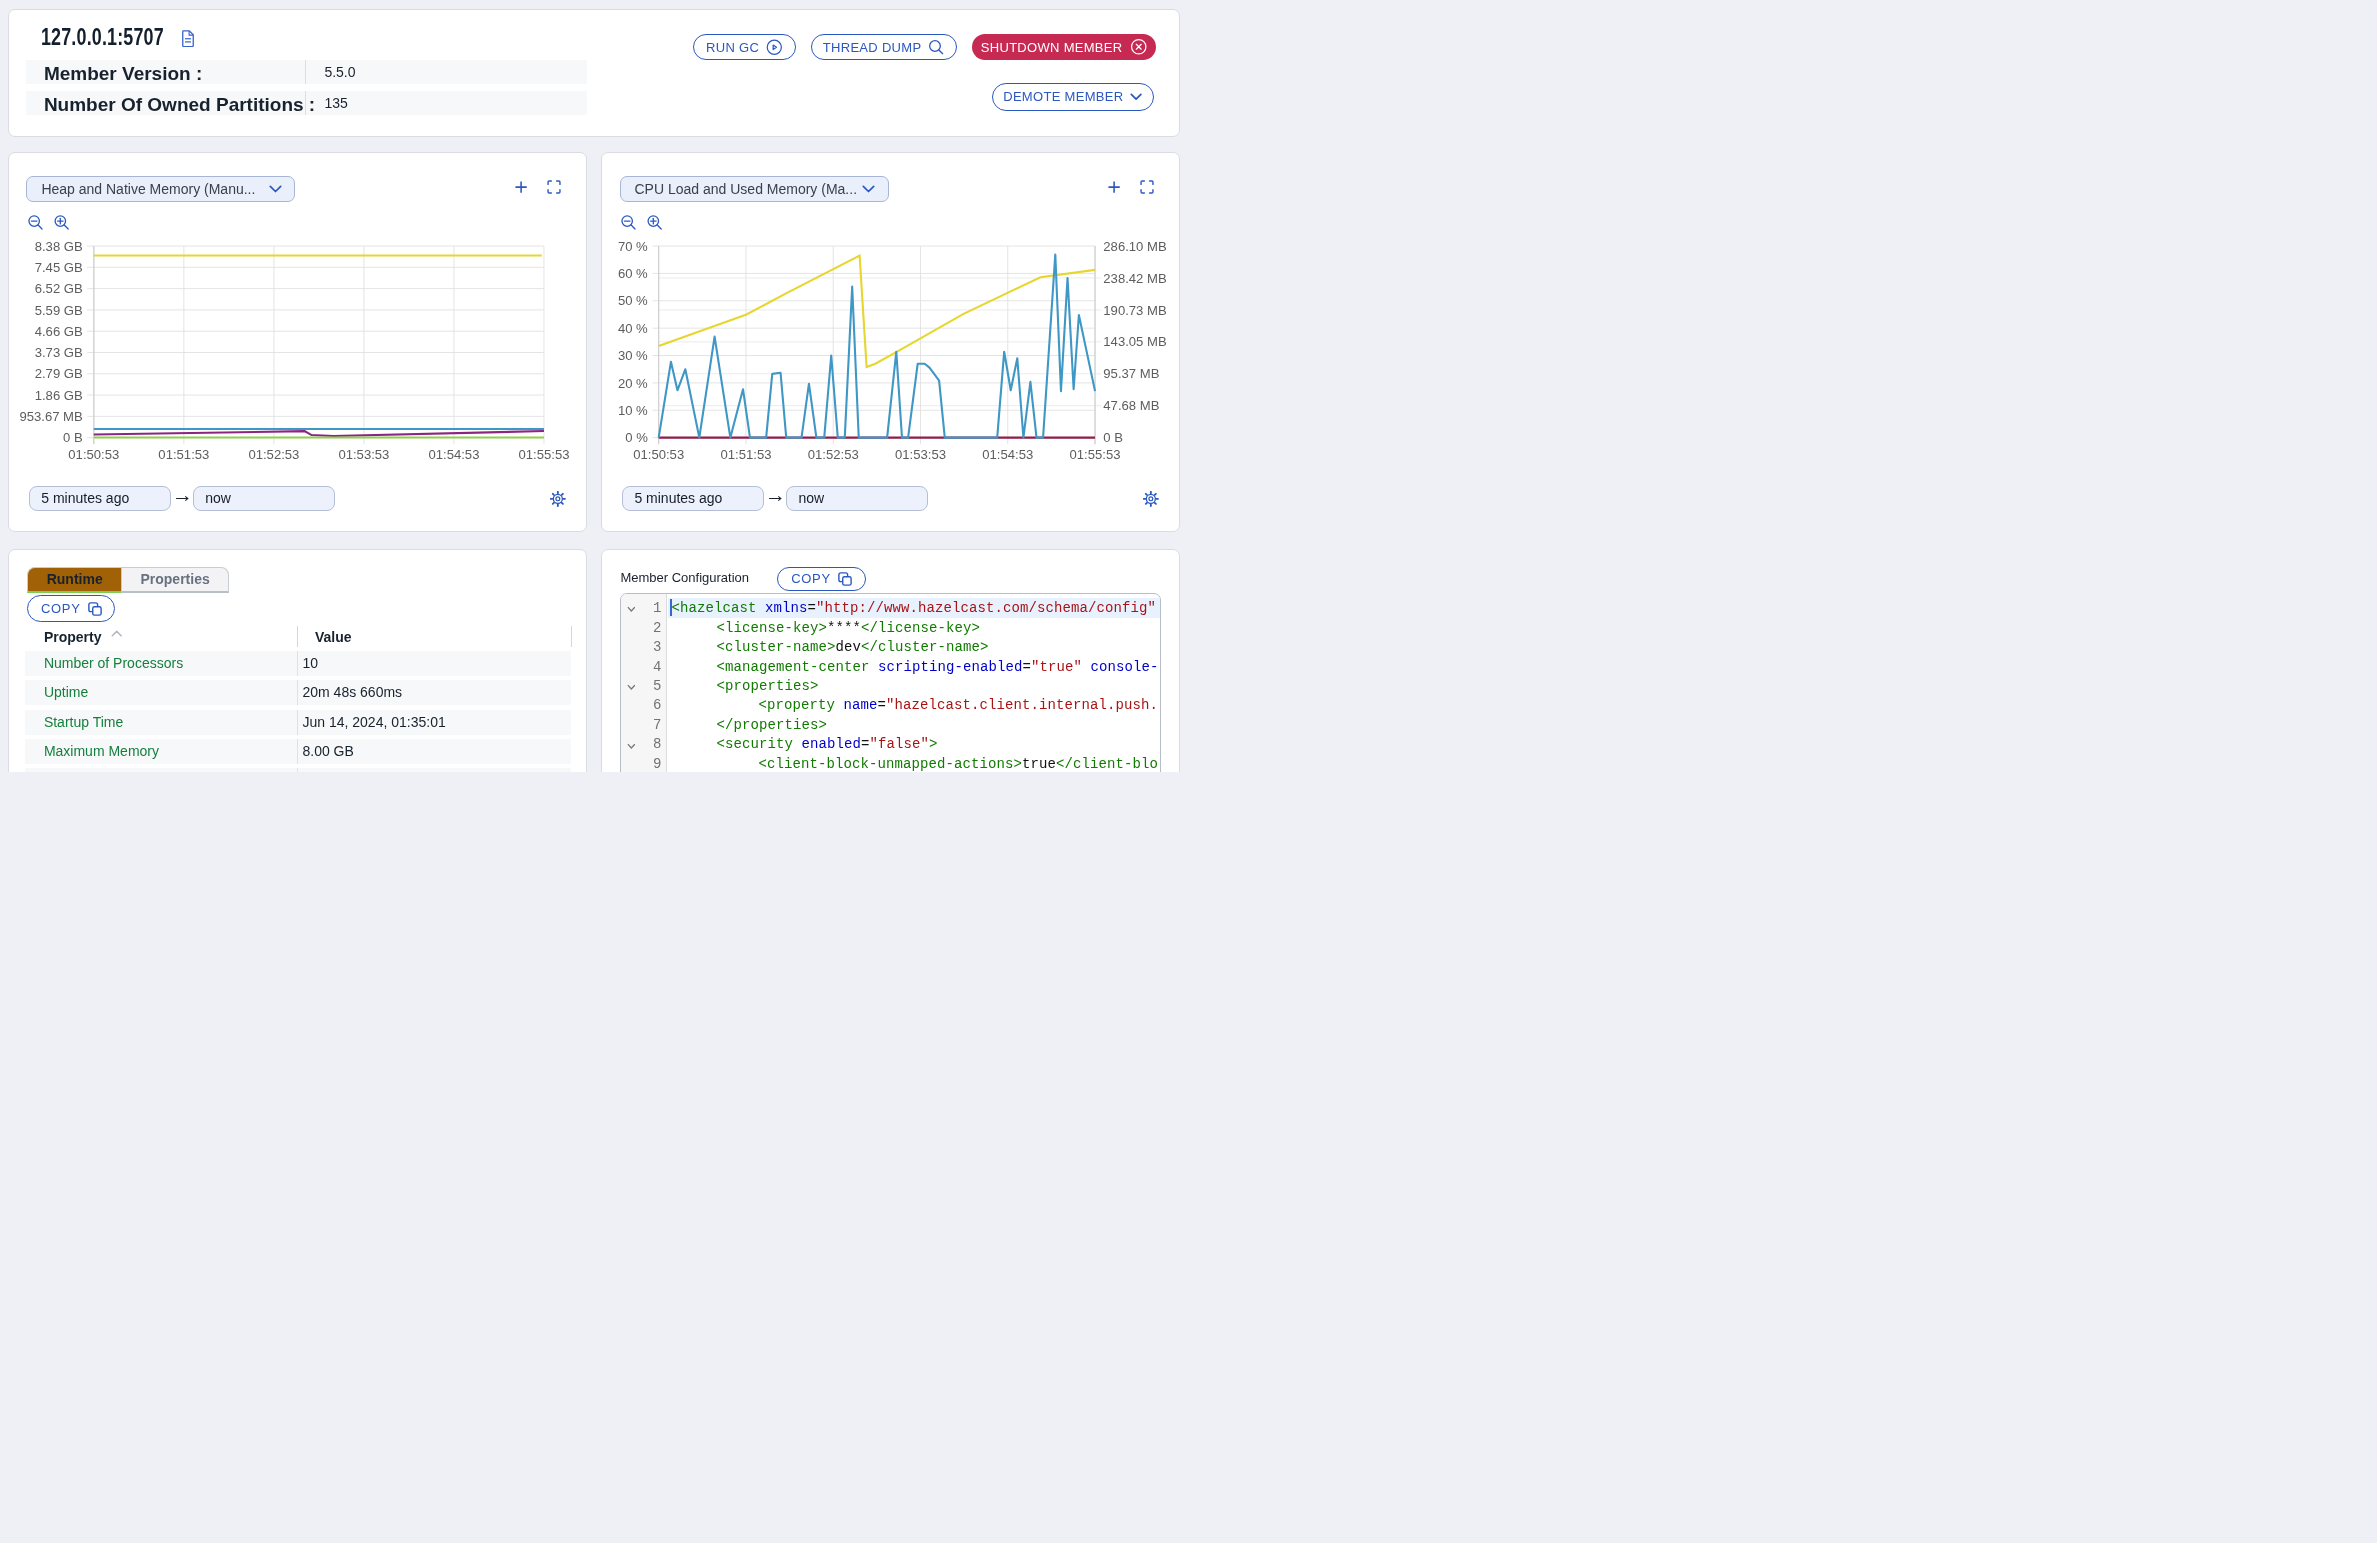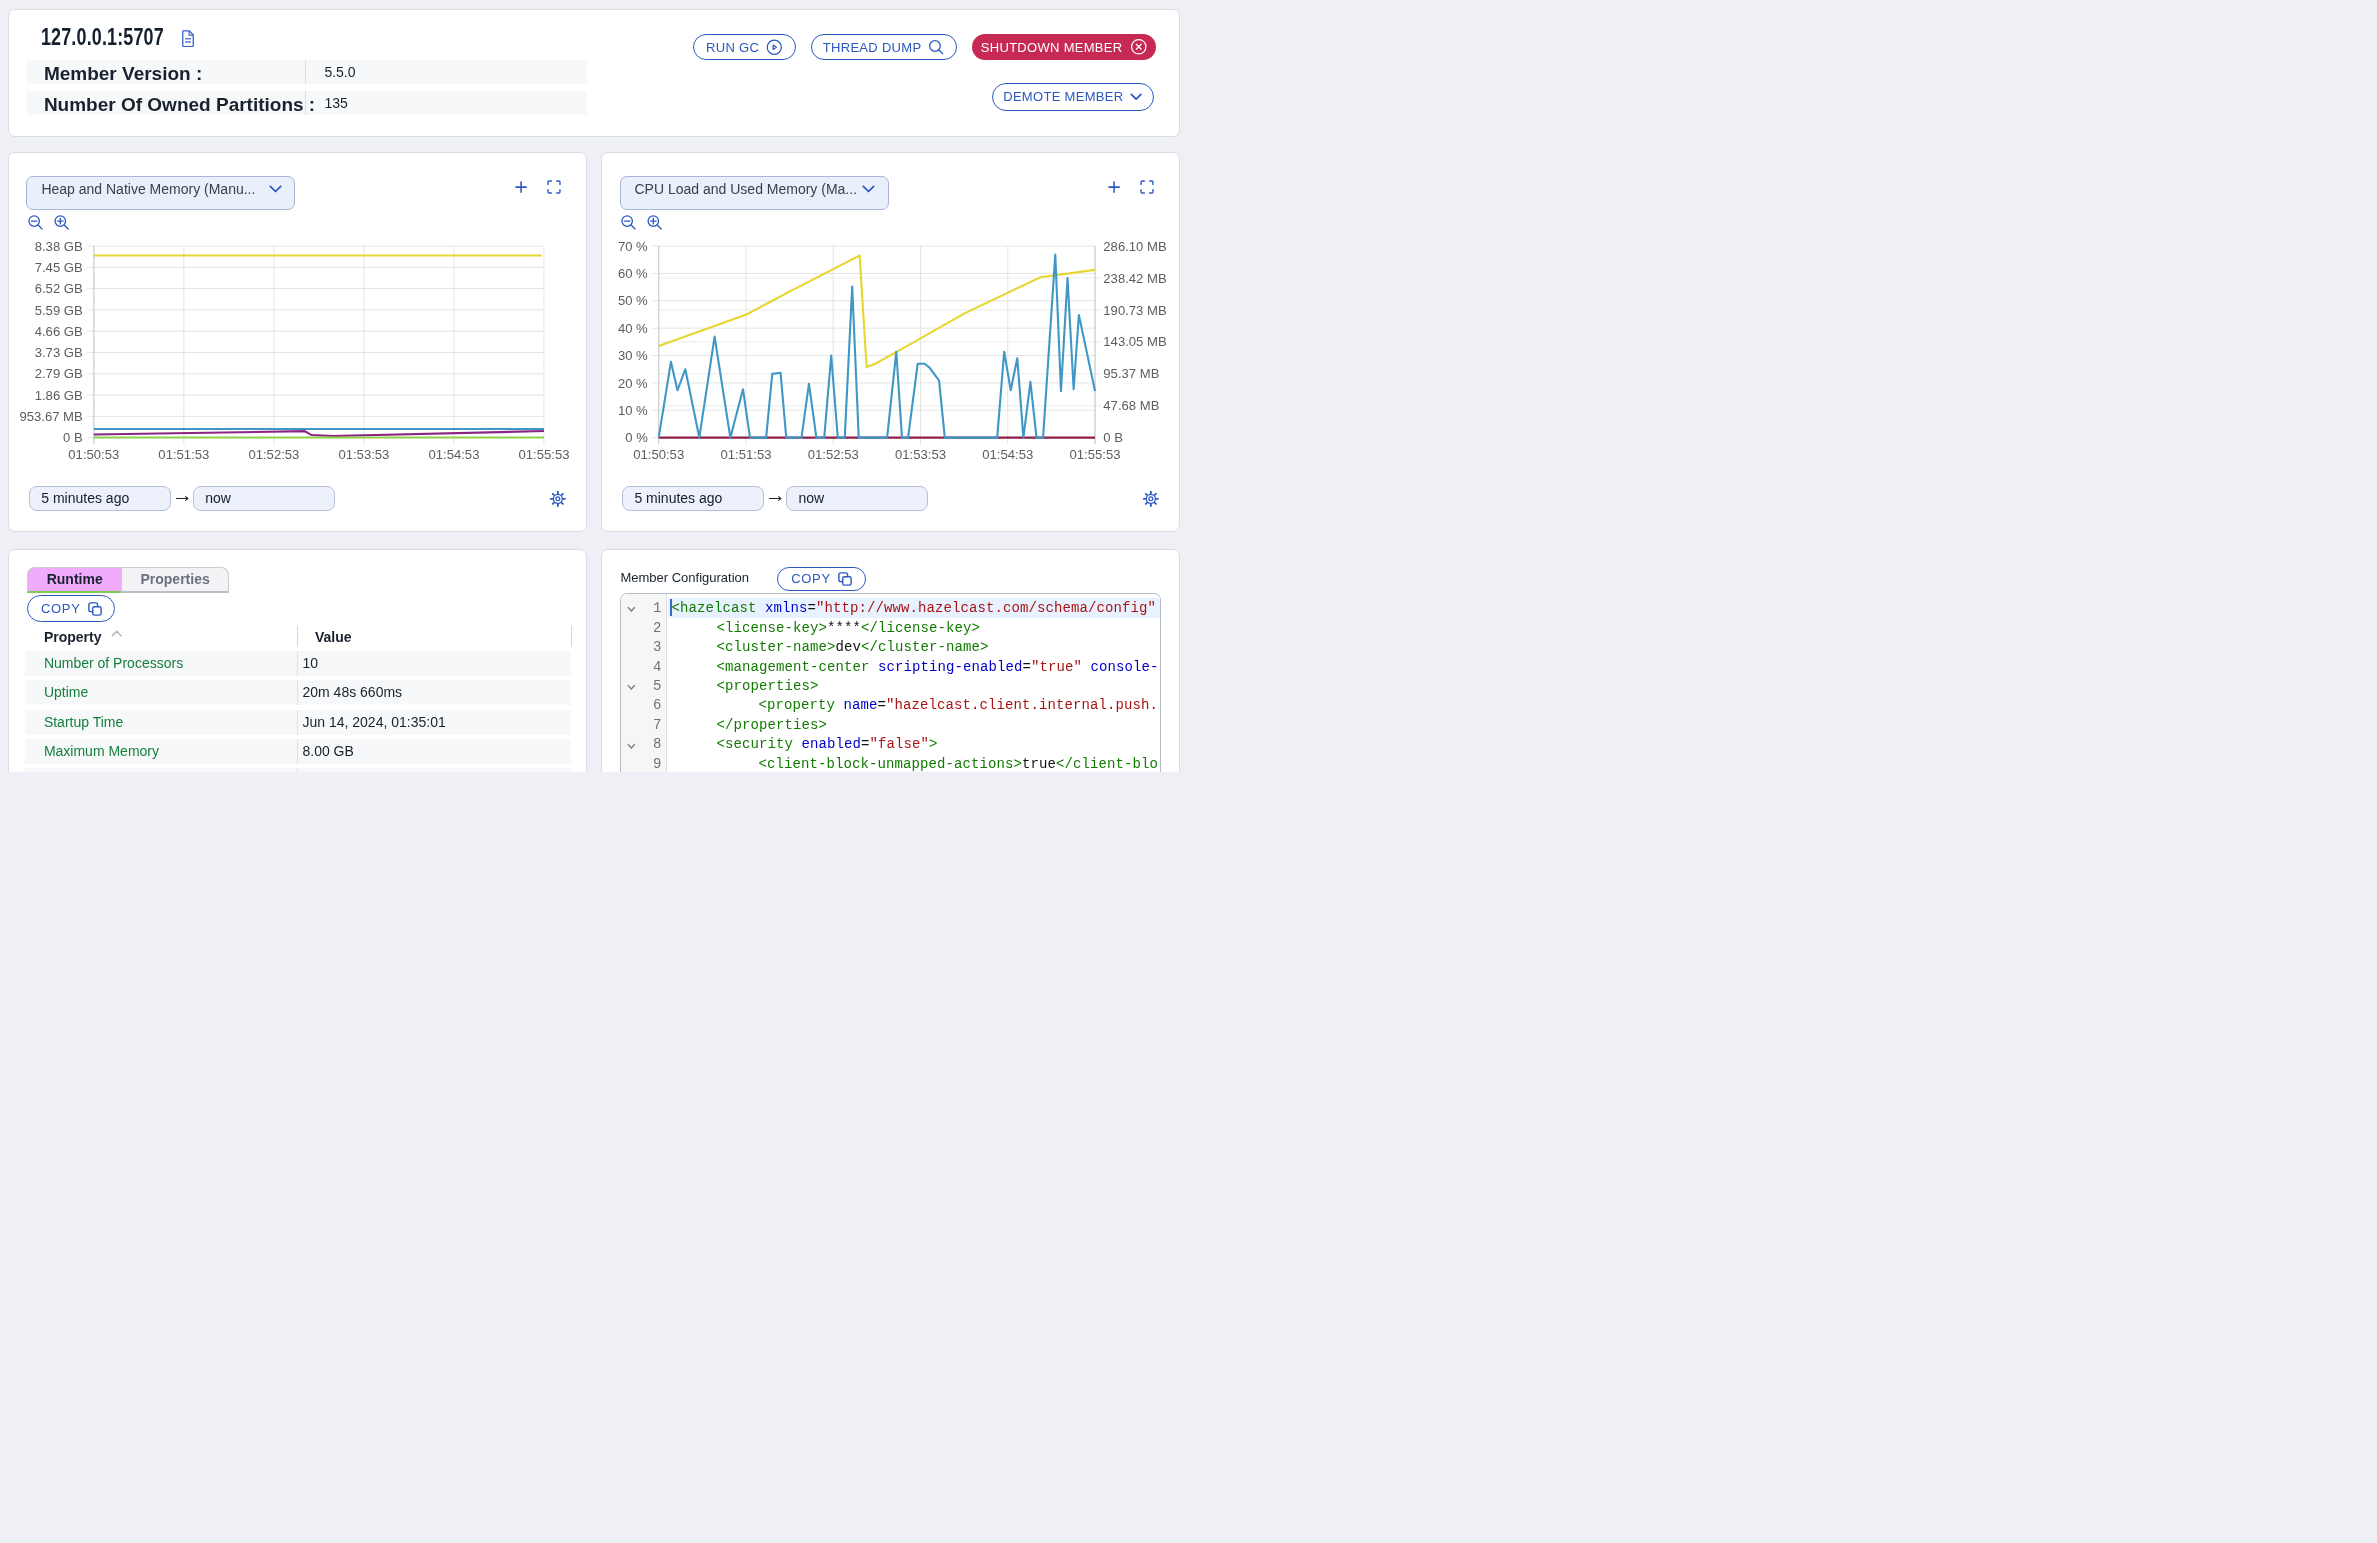--- a/index.html
+++ b/index.html
@@ -24,36 +24,36 @@
 .btn { position:absolute; display:flex; align-items:center; justify-content:center; gap:7px;
   height:26px; border-radius:13px; font-size:13px; letter-spacing:0.3px; font-weight:500; }
 .btn.outline { border:1.1px solid #2b58c0; color:#2b58c0; background:#fff; }
 .btn.red { background:#c62a52; color:#fff; border:none; }
 .rungc { left:684px; top:24.5px; width:103px; }
 .tdump { left:802px; top:24.5px; width:146px; }
 .sdown { left:963px; top:24.5px; width:184px; }
 .demote { left:983px; top:73px; width:162px; height:28px; border-radius:14px; }
 
 
-.dd { position:absolute; left:17.5px; top:23px; width:269px; height:34px; background:#e9effb;
+.dd { position:absolute; left:17.5px; top:23px; width:269px; height:26px; background:#e9effb;
   border:0.9px solid #a8b5d6; border-radius:7px; }
 .dd .txt { position:absolute; left:14px; top:4.4px; font-size:14px; color:#3b4148; }
 .dd svg { position:absolute; right:12.2px; top:7.9px; }
 .hicons { position:absolute; top:27px; }
 .zoomicons { position:absolute; left:19px; top:62px; }
 .tfield { position:absolute; top:333px; width:142px; height:24.5px; background:#edf1fc;
   border:0.9px solid #b4bed7; border-radius:7.9px; font-size:14px; color:#141e29; line-height:23px; padding-left:11.4px; }
 .arrow { position:absolute; top:330px; font-size:21px; color:#1a2430; }
 .gear { position:absolute; top:338px; }
 svg text { font-family:"Liberation Sans", sans-serif; font-size:15px; fill:#5d5d5d; }
 
 
 .tabs { position:absolute; left:18.4px; top:16.6px; display:flex; }
 .tab { height:26px; padding:0 18.4px; font-size:14px; line-height:23.6px; border:0.9px solid #c8ccd3;font-weight:bold; }
-.tab.on { background:#f0abfc; color:#18222e; font-weight:700; border-right:none; border-radius:7.9px 0 0 0;
+.tab.on { background:#a16207; color:#18222e; font-weight:700; border-right:none; border-radius:7.9px 0 0 0;
   border-bottom:2.6px solid #7ccf53; }
 .tab.off { background:#f3f3f5; color:#687180; border-radius:0 7.9px 0 0; border-bottom:2.6px solid #b9bfc9; }
 .copybtn { position:absolute; display:flex; align-items:center; gap:7px; border:1.1px solid #2b58c0;
   border-radius:14px; color:#2b58c0; font-size:13px; letter-spacing:0.7px; background:#fff; justify-content:center; }
 .bl .copybtn { left:18.4px; top:45px; width:88px; height:27px; }
 .thead { position:absolute; font-size:14px; font-weight:700; color:#18222e; }
 .prow { position:absolute; left:16.6px; width:546px; height:24.5px; background:#f7f8f9; }
 .prow .lab { position:absolute; left:18.4px; top:3.5px; font-size:14px; color:#15803d; font-weight:400; }
 .prow .val { position:absolute; left:277px; top:3.5px; font-size:14px; color:#18222e; }
 .prow .sep { position:absolute; left:272px; top:0px; width:0.9px; height:24.5px; background:#e0e1e4; }

